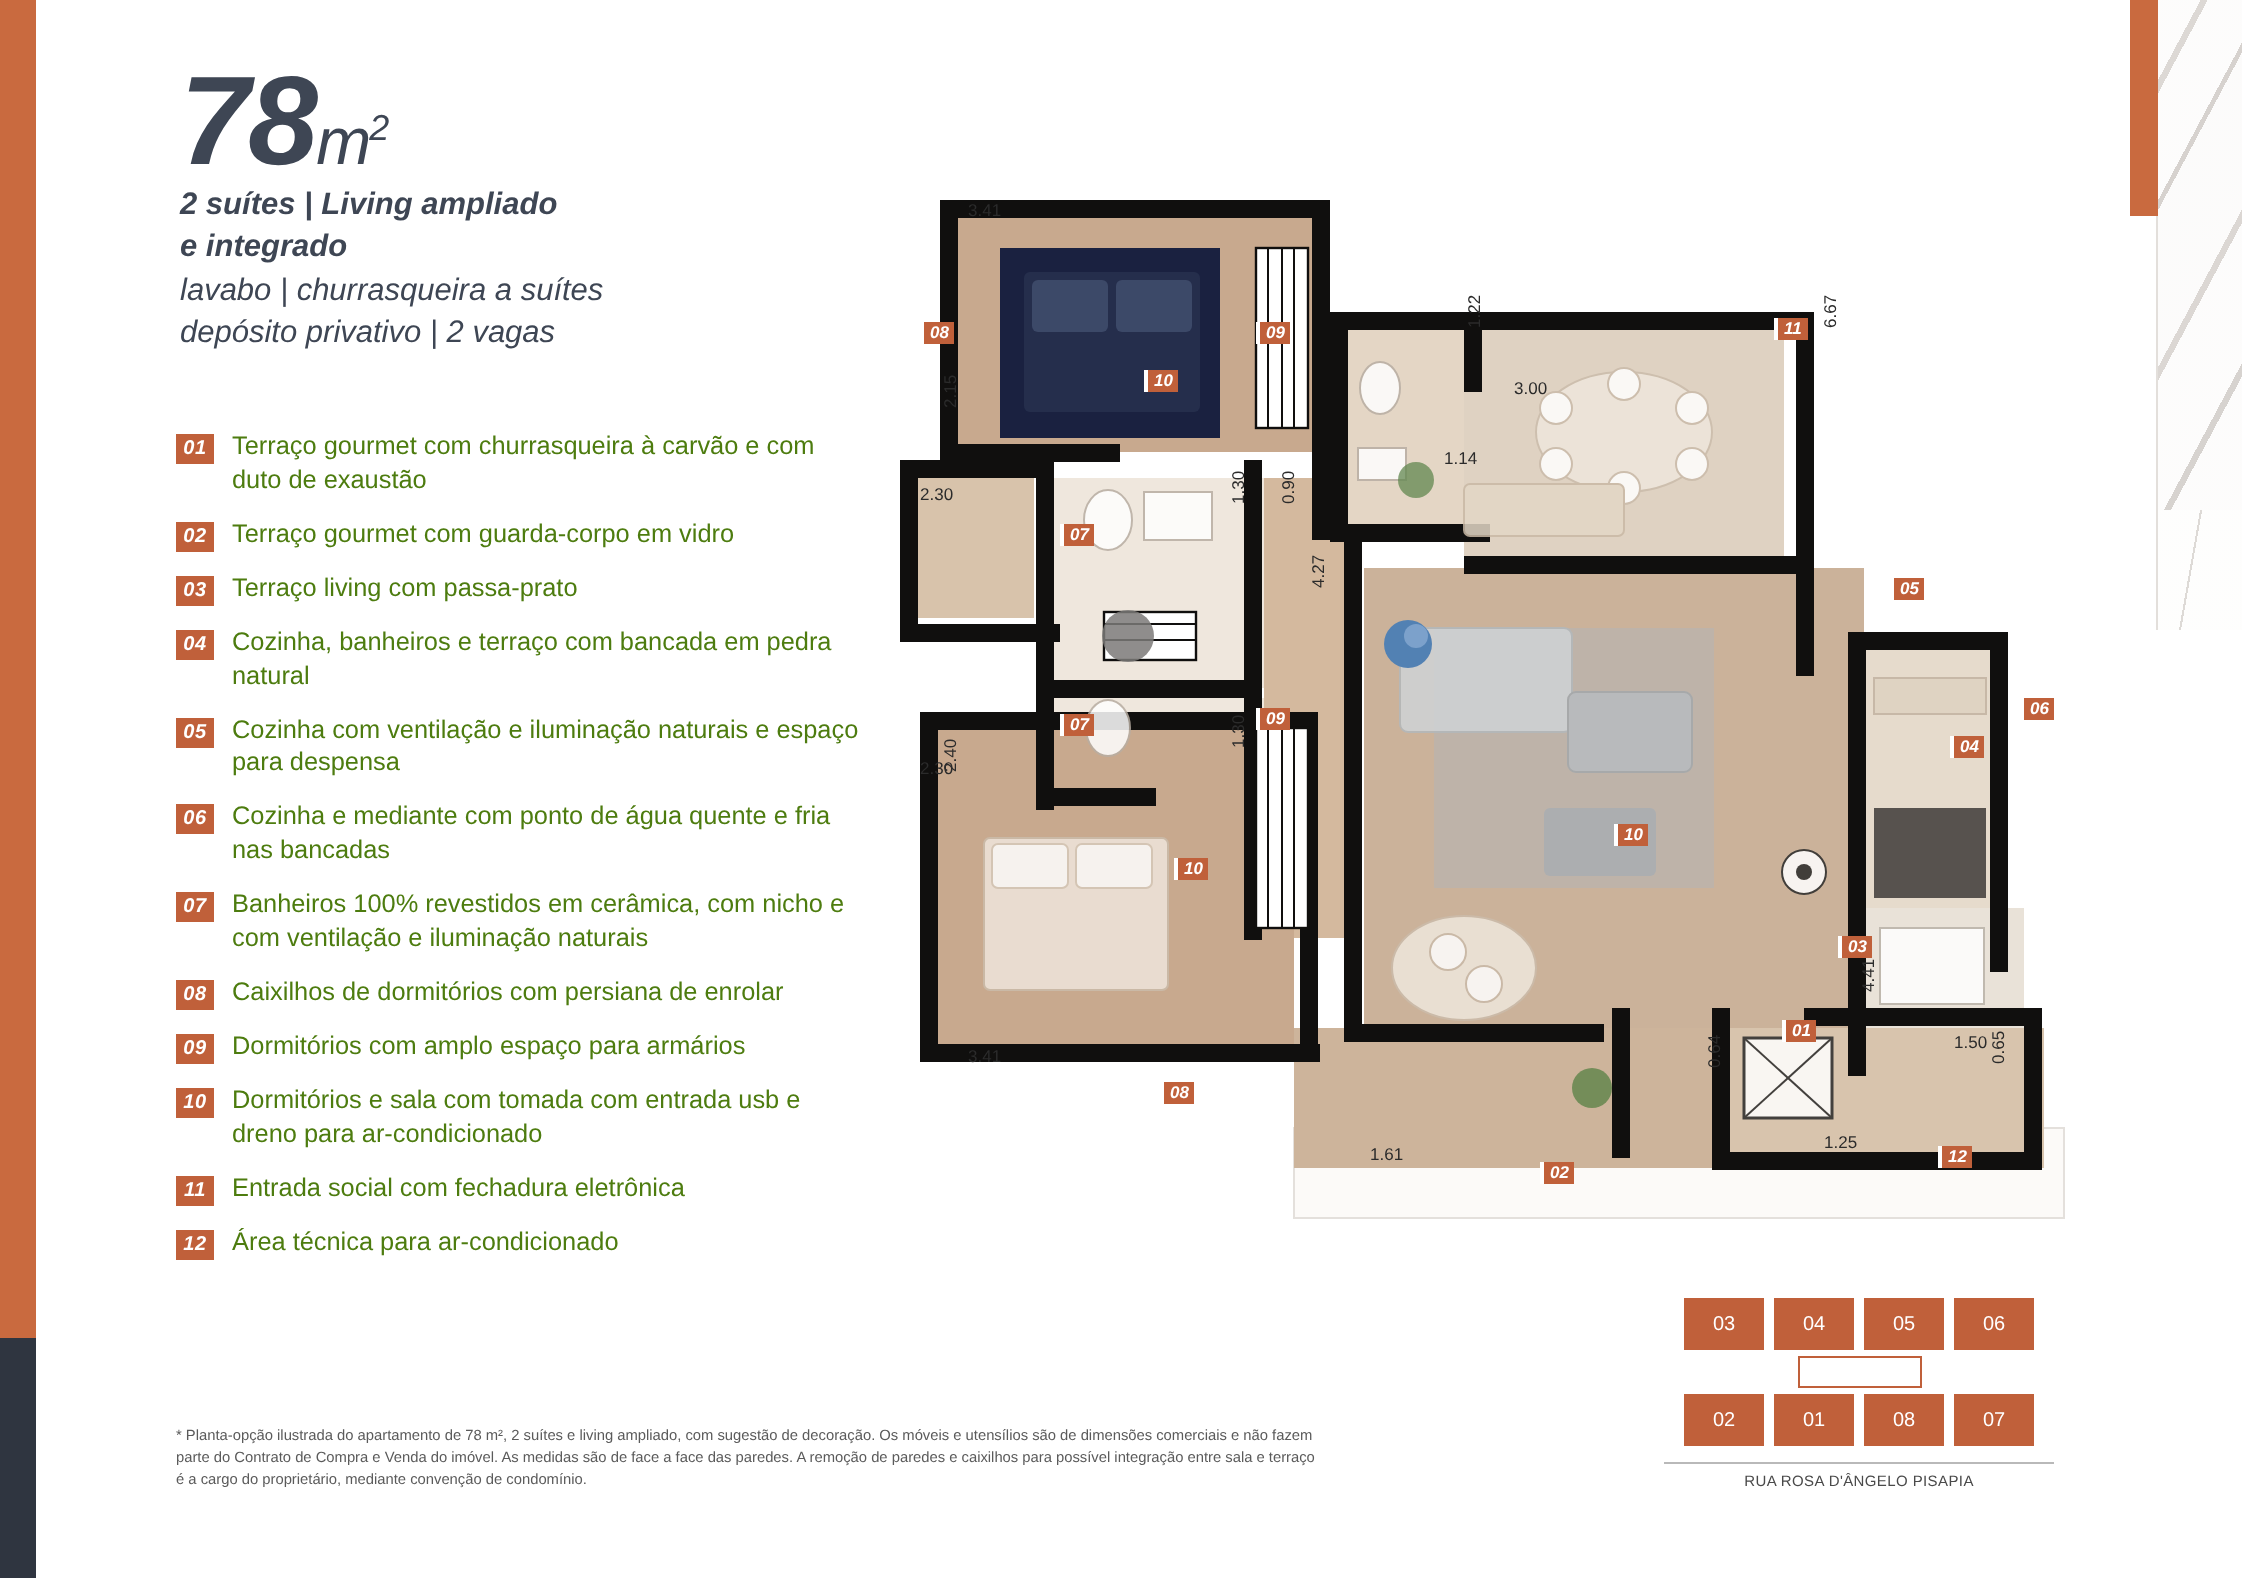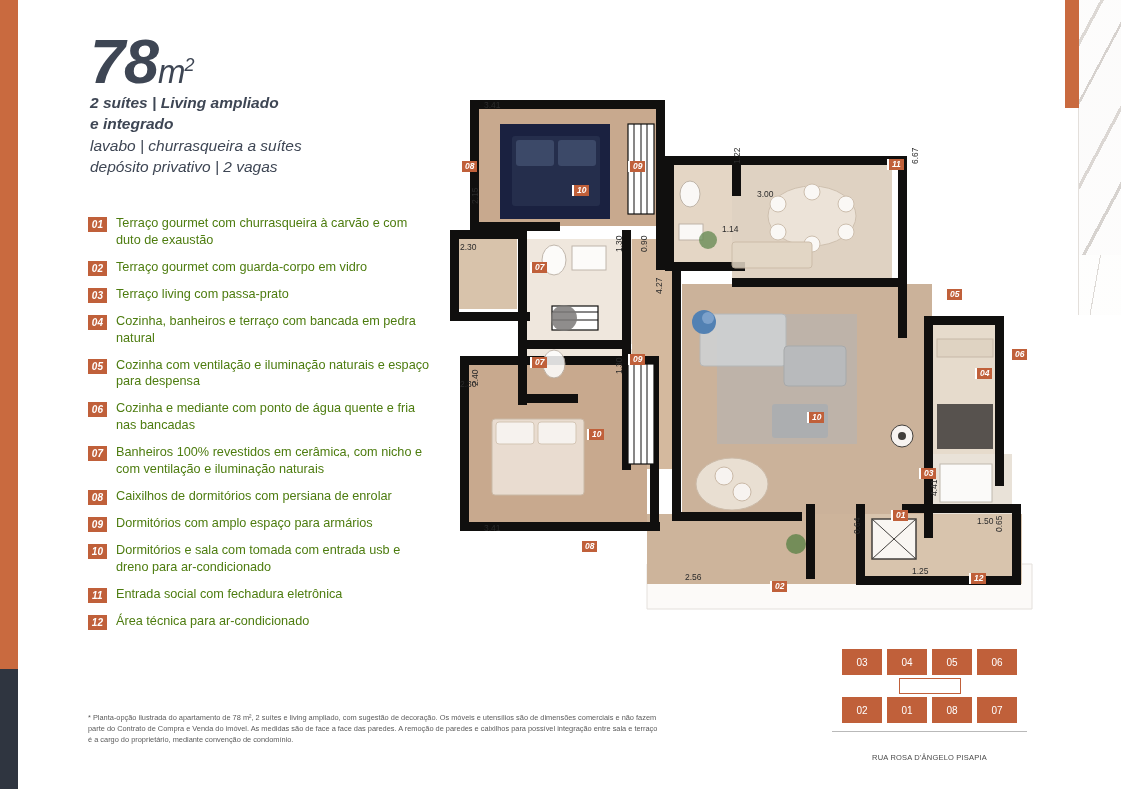--- a/index.html
+++ b/index.html
@@ -107,21 +107,21 @@
   .kp-row{display:flex;gap:3px;justify-content:center;}
   .kp-unit{
     width:40px;height:26px;background:#c0603a;color:#fff;font-size:10px;
     display:flex;align-items:center;justify-content:center;border:1px solid #ffffff;
   }
   .kp-core{
     width:40px;height:26px;background:#ffffff;border:1px solid #c0603a;
   }
   .kp-street{
     margin-top:7px;text-align:center;font-size:7.5px;color:#4a4a4a;letter-spacing:.2px;
-    border-top:1px solid #b9b9b9;padding-top:21px;
+    border-top:1px solid #b9b9b9;padding-top:4px;
   }
 </style>
 </head>
 <body>
 
 <div class="edge-bar"></div>
 <div class="edge-bar-dark"></div>
 
 <div class="right-strip">
   <div class="right-marble"></div>
@@ -354,21 +354,21 @@
   <div class="dim v" style="left:300px;top:100px;">1.22</div>
   <div class="dim" style="left:290px;top:160px;">1.14</div>
   <div class="dim" style="left:325px;top:103px;margin-top:22px;">3.00</div>
   <div class="dim v" style="left:478px;top:100px;">6.67</div>
   <div class="dim v" style="left:222px;top:230px;">4.27</div>
   <div class="dim v" style="left:497px;top:432px;">4.41</div>
   <div class="dim" style="left:545px;top:452px;">1.50</div>
   <div class="dim v" style="left:562px;top:468px;">0.65</div>
   <div class="dim v" style="left:420px;top:470px;">0.64</div>
   <div class="dim" style="left:480px;top:502px;">1.25</div>
-  <div class="dim" style="left:253px;top:508px;">2.56</div>
+  <div class="dim" style="left:253px;top:508px;">1.61</div>
   <div class="dim v" style="left:38px;top:140px;">2.15</div>
 </div>
 
 <div class="keyplan">
   <div class="kp-row">
     <div class="kp-unit">03</div>
     <div class="kp-unit">04</div>
     <div class="kp-unit">05</div>
     <div class="kp-unit">06</div>
   </div>

